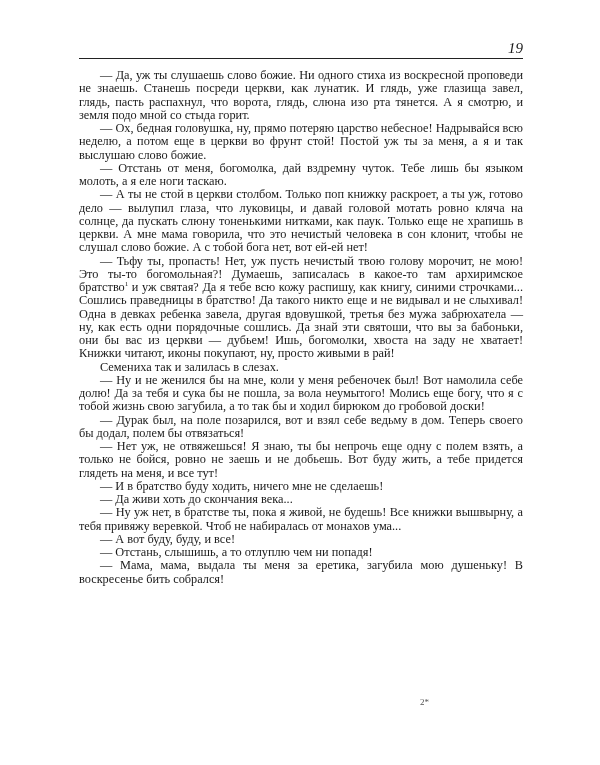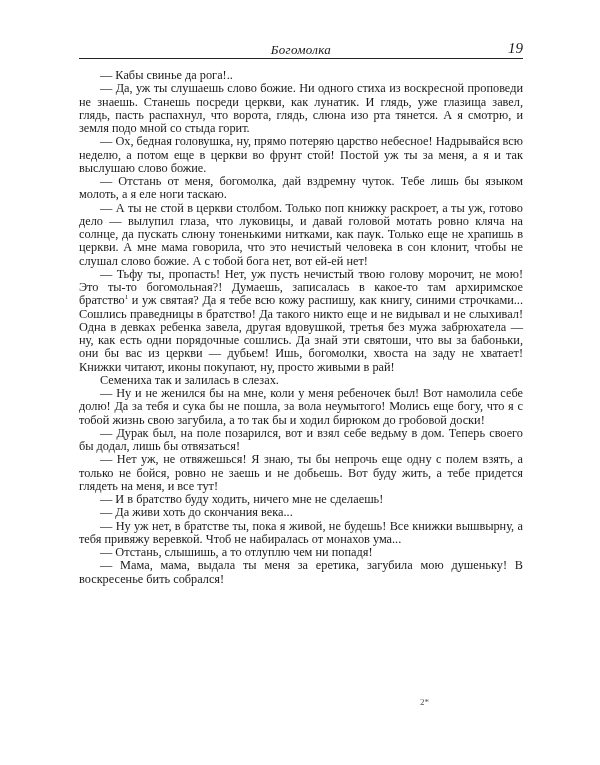--- a/index.html
+++ b/index.html
@@ -35,37 +35,36 @@
   .signature {
     position: absolute; top: 697px; left: 420px;
     font-family: "Liberation Serif", serif; font-size: 9px; color: #555;
   }
 </style>
 </head>
 <body>
 
 <div class="page">
   <div class="running-head">
-    <span class="running-title">Богомолка</span>
     <span class="page-number">19</span>
   </div>
   <div class="rule"></div>
 
   <div class="body-text">
-    <p>— Кабы свинье да рога!..</p>
     <p>— Да, уж ты слушаешь слово божие. Ни одного стиха из воскресной проповеди не знаешь. Станешь посреди церкви, как лунатик. И глядь, уже глазища завел, глядь, пасть распахнул, что ворота, глядь, слюна изо рта тянется. А я смотрю, и земля подо мной со стыда горит.</p>
     <p>— Ох, бедная головушка, ну, прямо потеряю царство небесное! Надрывайся всю неделю, а потом еще в церкви во фрунт стой! Постой уж ты за меня, а я и так выслушаю слово божие.</p>
     <p>— Отстань от меня, богомолка, дай вздремну чуток. Тебе лишь бы языком молоть, а я еле ноги таскаю.</p>
     <p>— А ты не стой в церкви столбом. Только поп книжку раскроет, а ты уж, готово дело — вылупил глаза, что луковицы, и давай головой мотать ровно кляча на солнце, да пускать слюну тоненькими нитками, как паук. Только еще не храпишь в церкви. А мне мама говорила, что это нечистый человека в сон клонит, чтобы не слушал слово божие. А с тобой бога нет, вот ей-ей нет!</p>
     <p><span>— Тьфу ты, пропасть! Нет, уж пусть нечистый твою голову морочит, не мою! Это ты-то богомольная?! Думаешь, записалась в какое-то там архиримское братство</span><sup>1</sup><span> и уж святая? Да я тебе всю кожу распишу, как книгу, синими строчками... Сошлись праведницы в братство! Да такого никто еще и не видывал и не слыхивал! Одна в девках ребенка завела, другая вдовушкой, третья без мужа забрюхатела — ну, как есть одни порядочные сошлись. Да знай эти святоши, что вы за бабоньки, они бы вас из церкви — дубьем! Ишь, богомолки, хвоста на заду не хватает! Книжки читают, иконы покупают, ну, просто живыми в рай!</span></p>
     <p>Семениха так и залилась в слезах.</p>
     <p>— Ну и не женился бы на мне, коли у меня ребеночек был! Вот намолила себе долю! Да за тебя и сука бы не пошла, за вола неумытого! Молись еще богу, что я с тобой жизнь свою загубила, а то так бы и ходил бирюком до гробовой доски!</p>
-    <p>— Дурак был, на поле позарился, вот и взял себе ведьму в дом. Теперь своего бы додал, лишь бы отвязаться!</p>
+    <p>— Дурак был, на поле позарился, вот и взял себе ведьму в дом. Теперь своего бы додал, полем бы отвязаться!</p>
     <p>— Нет уж, не отвяжешься! Я знаю, ты бы непрочь еще одну с полем взять, а только не бойся, ровно не заешь и не добьешь. Вот буду жить, а тебе придется глядеть на меня, и все тут!</p>
     <p>— И в братство буду ходить, ничего мне не сделаешь!</p>
     <p>— Да живи хоть до скончания века...</p>
     <p>— Ну уж нет, в братстве ты, пока я живой, не будешь! Все книжки вышвырну, а тебя привяжу веревкой. Чтоб не набиралась от монахов ума...</p>
+    <p>— А вот буду, буду, и все!</p>
     <p>— Отстань, слышишь, а то отлуплю чем ни попадя!</p>
     <p>— Мама, мама, выдала ты меня за еретика, загубила мою душеньку! В воскресенье бить собрался!</p>
   </div>
 </div>
 
 <div class="signature">2*</div>
 
 </body></html>

